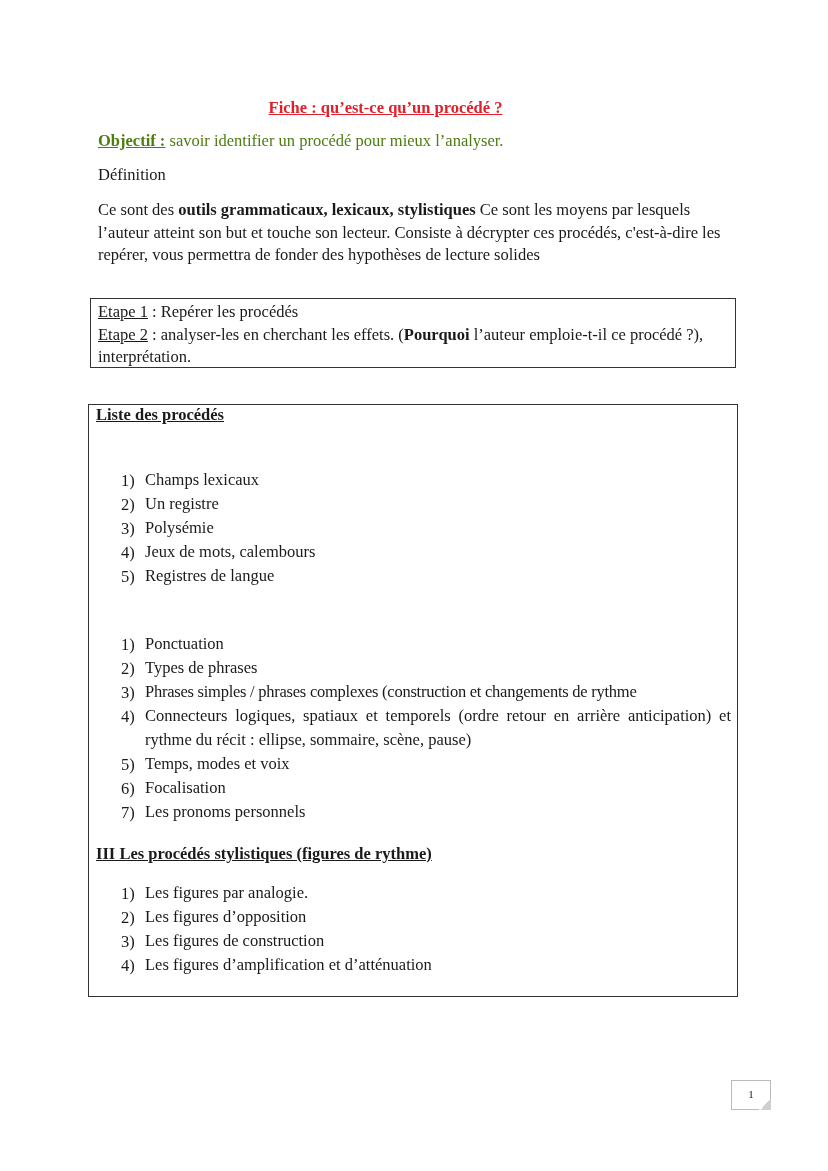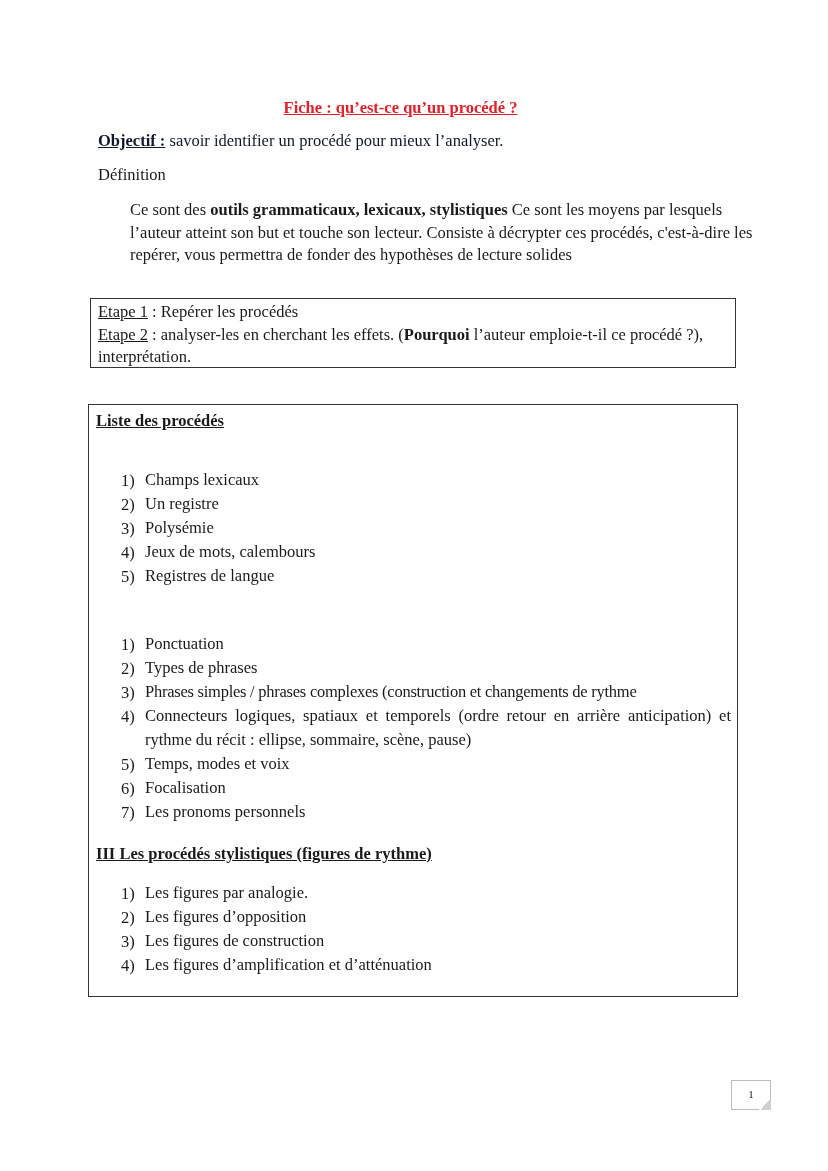--- a/index.html
+++ b/index.html
@@ -4,29 +4,29 @@
   <style>
     html, body { margin: 0; padding: 0; background: #ffffff; }
     body {
       width: 828px; height: 1171px; position: relative; overflow: hidden;
       font-family: "Liberation Serif", "DejaVu Serif", serif;
       color: #1a1a1a;
       font-size: 16.5px;
     }
     .title {
       position: absolute; left: 0; top: 98px; width: 771px; text-align: center;
-      color: #e0202a; font-weight: bold; text-decoration: underline; font-size: 16.5px; padding-left: 15px;
+      color: #e0202a; font-weight: bold; text-decoration: underline; font-size: 16.5px;
     }
     .objective {
-      position: absolute; left: 98px; top: 131px; color: #0f172a; font-size: 16.5px;
+      position: absolute; left: 98px; top: 131px; color: #4d7c0f; font-size: 16.5px;
     }
     .objective .lbl { font-weight: bold; text-decoration: underline; }
     .definition-h { position: absolute; left: 98px; top: 165px; }
     .definition-p {
-      position: absolute; left: 98px; top: 199px; width: 640px; line-height: 22.5px; margin-left: 32px;
+      position: absolute; left: 98px; top: 199px; width: 640px; line-height: 22.5px;
     }
     .definition-p b { font-weight: bold; }
     .steps-box {
       position: absolute; left: 90px; top: 298px; width: 646px; height: 70px;
       border: 1.3px solid #333; box-sizing: border-box; padding: 2px 7px;
       line-height: 22.5px;
     }
     .steps-box .u { text-decoration: underline; }
     .list-box {
       position: absolute; left: 88px; top: 404px; width: 650px; height: 593px;
@@ -59,21 +59,21 @@
 <div class="definition-h">Définition</div>
 
 <div class="definition-p"><span>Ce sont des </span><b>outils grammaticaux, lexicaux, stylistiques</b><span> Ce sont les moyens par lesquels l’auteur atteint son but et touche son lecteur. Consiste à décrypter ces procédés, c'est-à-dire les repérer, vous permettra de fonder des hypothèses de lecture solides</span></div>
 
 <div class="steps-box">
   <div><span class="u">Etape 1</span><span> : Repérer les procédés</span></div>
   <div><span class="u">Etape 2</span><span> : analyser-les en cherchant les effets. (</span><b>Pourquoi</b><span> l’auteur emploie-t-il ce procédé ?), interprétation.</span></div>
 </div>
 
 <div class="list-box">
-  <div class="sec-h" style="top:6px">Liste des procédés</div>
+  <div class="sec-h" style="top:0">Liste des procédés</div>
 
   <div class="item" style="top:66px"><span class="num">1)</span><span class="txt" style="top:-3px">Champs lexicaux</span></div>
   <div class="item" style="top:90px"><span class="num">2)</span><span class="txt" style="top:-3px">Un registre</span></div>
   <div class="item" style="top:114px"><span class="num">3)</span><span class="txt" style="top:-3px">Polysémie</span></div>
   <div class="item" style="top:138px"><span class="num">4)</span><span class="txt" style="top:-3px">Jeux de mots, calembours</span></div>
   <div class="item" style="top:162px"><span class="num">5)</span><span class="txt" style="top:-3px">Registres de langue</span></div>
 
   <div class="item" style="top:230px"><span class="num">1)</span><span class="txt" style="top:-3px">Ponctuation</span></div>
   <div class="item" style="top:254px"><span class="num">2)</span><span class="txt" style="top:-3px">Types de phrases</span></div>
   <div class="item" style="top:278px"><span class="num">3)</span><span class="txt" style="top:-3px; white-space:nowrap; letter-spacing:-0.25px">Phrases simples / phrases complexes (construction et changements de rythme</span></div>

